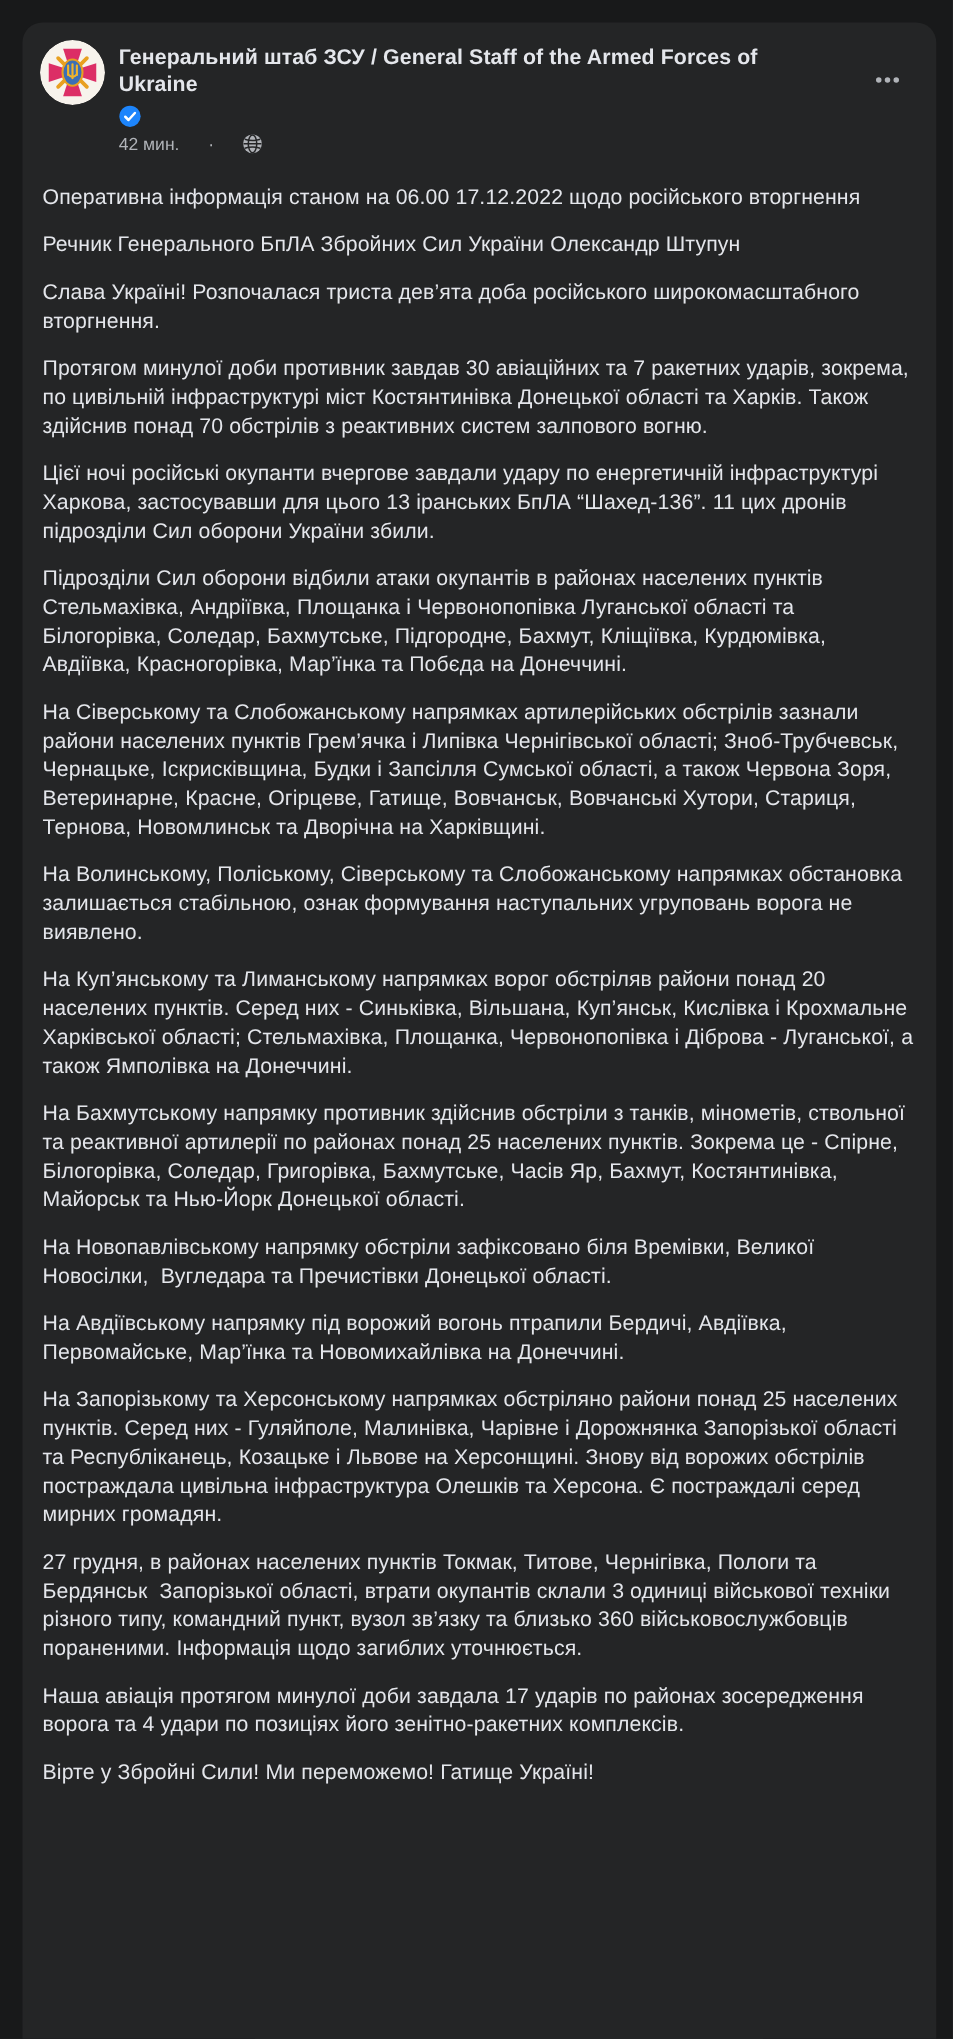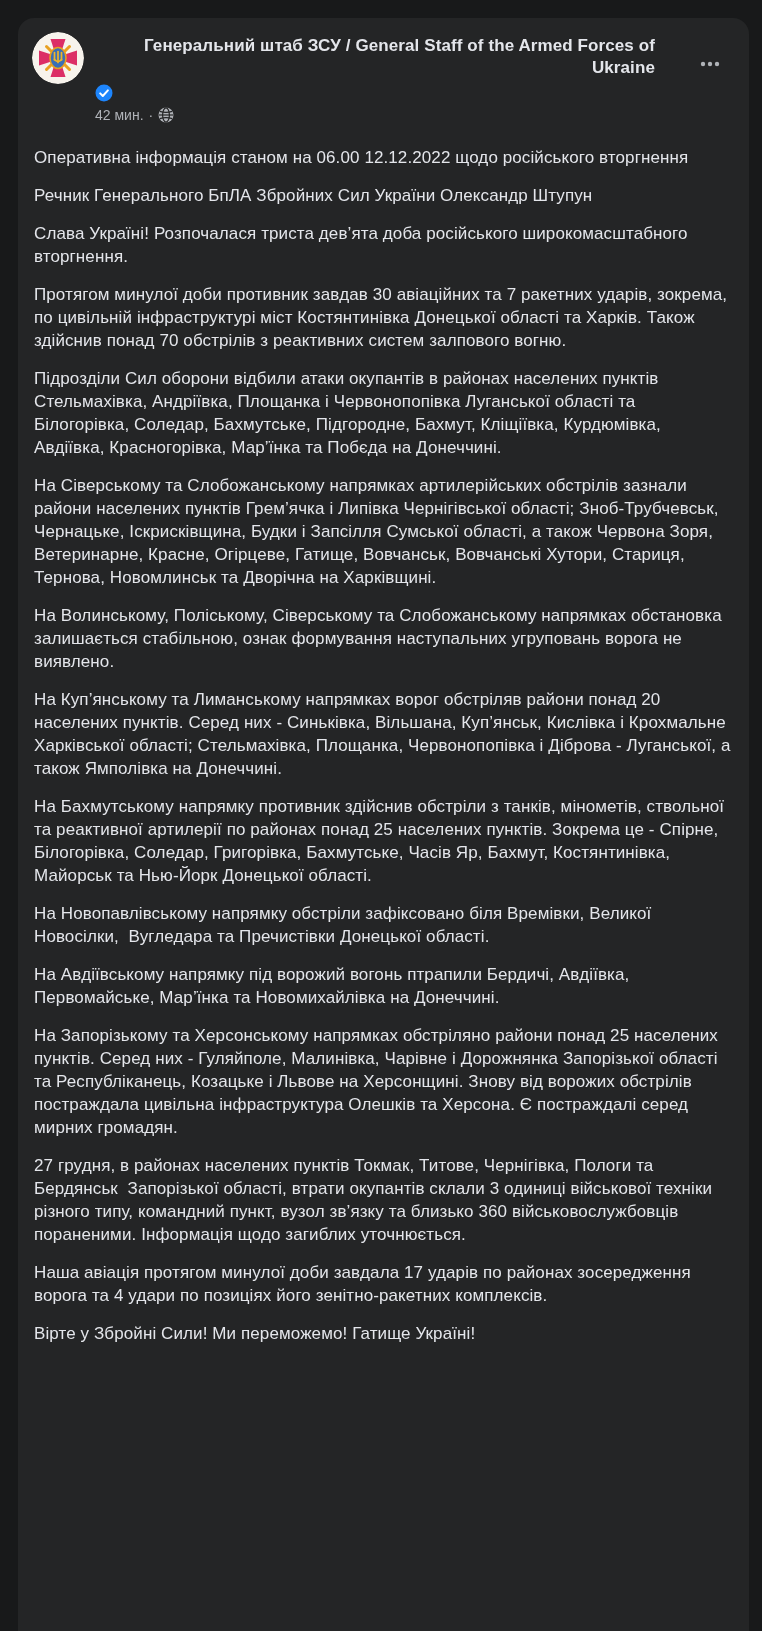--- a/index.html
+++ b/index.html
@@ -25,26 +25,25 @@
     display: block;
   }
   .header-info { margin-left: 11px; padding-top: 3px; }
   .page-name {
     color: #e4e6eb;
     font-size: 17px;
     font-weight: 700;
     line-height: 22px;
     max-width: 560px;
     letter-spacing: 0.1px;
-    text-align: right;
   }
   .badge-row { margin-top: 5px; height: 18px; line-height: 0; }
   .meta-row {
     margin-top: 5px;
-    display: flex; align-items: flex-start; gap: 5px;
+    display: flex; align-items: flex-start; gap: 23px;
     color: #b0b3b8; font-size: 14px; line-height: 16px;
   }
   .more-button {
     position: absolute; top: 34px; right: 27px;
     width: 24px; height: 24px;
     display: flex; align-items: center; justify-content: center;
     border-radius: 50%;
     cursor: pointer;
   }
   .post-body {
@@ -121,24 +120,25 @@
       <svg width="20" height="6" viewBox="0 0 20 6" aria-hidden="true">
         <circle cx="3" cy="3" r="2.2" fill="#b0b3b8"></circle>
         <circle cx="10" cy="3" r="2.2" fill="#b0b3b8"></circle>
         <circle cx="17" cy="3" r="2.2" fill="#b0b3b8"></circle>
       </svg>
     </div>
 
   </div>
 
   <div class="post-body">
-      <p>Оперативна інформація станом на 06.00 12.12.2022 щодо російського вторгнення</p>
+      <p>Оперативна інформація станом на 06.00 17.12.2022 щодо російського вторгнення</p>
       <p>Речник Генерального БпЛА Збройних Сил України Олександр Штупун</p>
       <p>Слава Україні! Розпочалася триста дев’ята доба російського широкомасштабного вторгнення.</p>
       <p>Протягом минулої доби противник завдав 30 авіаційних та 7 ракетних ударів, зокрема, по цивільній інфраструктурі міст Костянтинівка Донецької області та Харків. Також здійснив понад 70 обстрілів з реактивних систем залпового вогню.</p>
+      <p>Цієї ночі російські окупанти вчергове завдали удару по енергетичній інфраструктурі Харкова, застосувавши для цього 13 іранських БпЛА “Шахед-136”. 11 цих дронів підрозділи Сил оборони України збили.</p>
       <p>Підрозділи Сил оборони відбили атаки окупантів в районах населених пунктів Стельмахівка, Андріївка, Площанка і Червонопопівка Луганської області та Білогорівка, Соледар, Бахмутське, Підгородне, Бахмут, Кліщіївка, Курдюмівка, Авдіївка, Красногорівка, Мар’їнка та Побєда на Донеччині.</p>
       <p>На Сіверському та Слобожанському напрямках артилерійських обстрілів зазнали райони населених пунктів Грем’ячка і Липівка Чернігівської області; Зноб-Трубчевськ, Чернацьке, Іскрисківщина, Будки і Запсілля Сумської області, а також Червона Зоря, Ветеринарне, Красне, Огірцеве, Гатище, Вовчанськ, Вовчанські Хутори, Стариця, Тернова, Новомлинськ та Дворічна на Харківщині.</p>
       <p>На Волинському, Поліському, Сіверському та Слобожанському напрямках обстановка залишається стабільною, ознак формування наступальних угруповань ворога не виявлено.</p>
       <p>На Куп’янському та Лиманському напрямках ворог обстріляв райони понад 20 населених пунктів. Серед них - Синьківка, Вільшана, Куп’янськ, Кислівка і Крохмальне Харківської області; Стельмахівка, Площанка, Червонопопівка і Діброва - Луганської, а також Ямполівка на Донеччині.</p>
       <p>На Бахмутському напрямку противник здійснив обстріли з танків, мінометів, ствольної та реактивної артилерії по районах понад 25 населених пунктів. Зокрема це - Спірне, Білогорівка, Соледар, Григорівка, Бахмутське, Часів Яр, Бахмут, Костянтинівка, Майорськ та Нью-Йорк Донецької області.</p>
       <p>На Новопавлівському напрямку обстріли зафіксовано біля Времівки, Великої Новосілки,  Вугледара та Пречистівки Донецької області.</p>
       <p>На Авдіївському напрямку під ворожий вогонь птрапили Бердичі, Авдіївка, Первомайське, Мар’їнка та Новомихайлівка на Донеччині.</p>
       <p>На Запорізькому та Херсонському напрямках обстріляно райони понад 25 населених пунктів. Серед них - Гуляйполе, Малинівка, Чарівне і Дорожнянка Запорізької області та Республіканець, Козацьке і Львове на Херсонщині. Знову від ворожих обстрілів постраждала цивільна інфраструктура Олешків та Херсона. Є постраждалі серед мирних громадян.</p>
       <p>27 грудня, в районах населених пунктів Токмак, Титове, Чернігівка, Пологи та Бердянськ  Запорізької області, втрати окупантів склали 3 одиниці військової техніки різного типу, командний пункт, вузол зв’язку та близько 360 військовослужбовців пораненими. Інформація щодо загиблих уточнюється.</p>
       <p>Наша авіація протягом минулої доби завдала 17 ударів по районах зосередження ворога та 4 удари по позиціях його зенітно-ракетних комплексів.</p>

